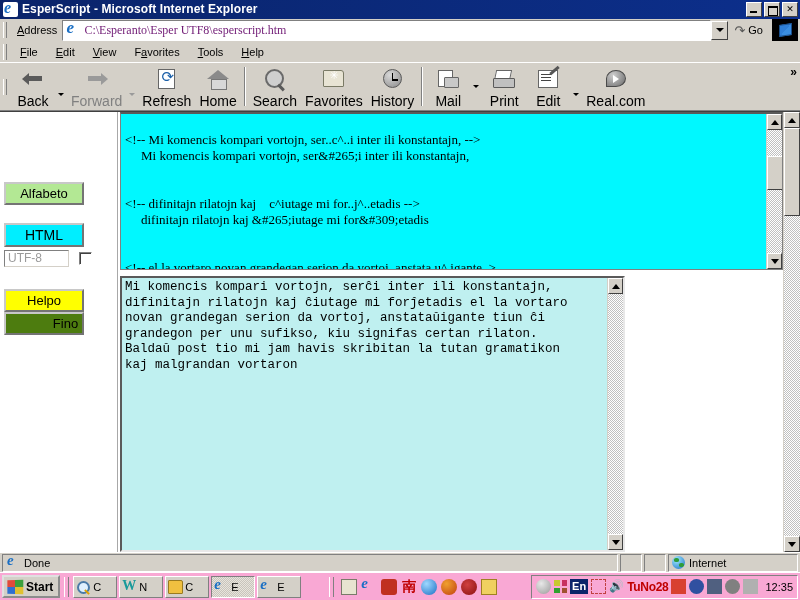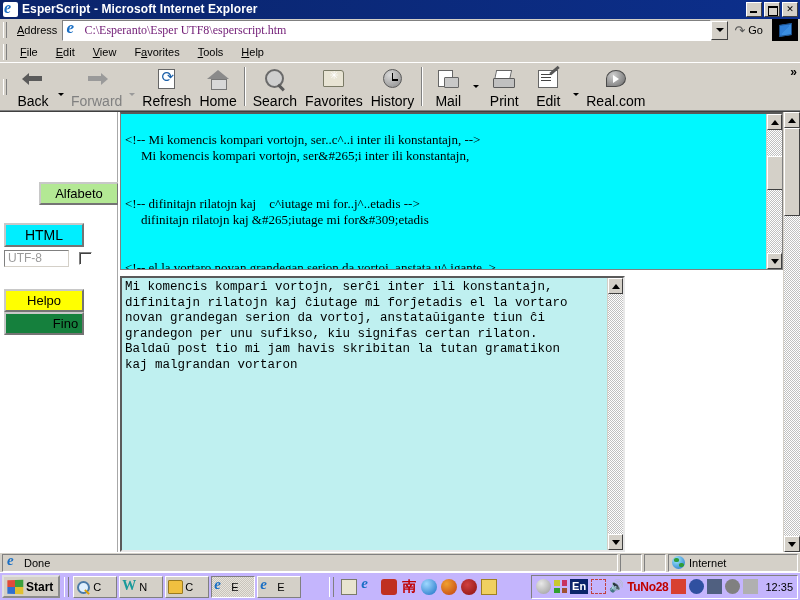--- a/index.html
+++ b/index.html
@@ -213,24 +213,24 @@
   }
   .btn3d {
     border: 2px outset #c8c8c8;
     font-family:"Liberation Sans", sans-serif;
     font-size: 13px;
     text-align:center;
     color:#000;
     padding: 2px 0;
     width: 80px;
   }
-  .b-alfabeto { background:#b3e894; margin-bottom: 18px; margin-left: 35px; }
+  .b-alfabeto { background:#b3e894; margin-bottom: 18px; }
   .b-html { background:#00eeff; font-size:14px; }
   .b-helpo { background:#ffff00; margin-top: 22px;}
-  .b-fino  { background:#15803d;padding-left:43px; }
+  .b-fino  { background:#4d7c0f;padding-left:43px; }
   .enc-row { display:flex;align-items:center; margin-top:3px; }
   .enc-field {
     width:65px;height:17px;
     background:#fff;border:1px solid;border-color:#808080 #d4d0c8 #d4d0c8 #808080;
     font-size:12px;color:#9a9a9a;padding-left:3px;line-height:15px;
     font-family:"Liberation Sans", sans-serif;
   }
   .enc-chk {
     width:13px;height:13px;margin-left:10px;
     background:#fff;border:1px solid;border-color:#808080 #fff #fff #808080;
@@ -350,21 +350,21 @@
   .globe {
     width:13px;height:13px;border-radius:50%;flex:0 0 13px;
     background: radial-gradient(circle at 35% 30%, #9fe8ff, #1a6fc4);
     position:relative; overflow:hidden;
   }
   .globe::after{content:"";position:absolute;left:2px;top:2px;width:5px;height:4px;background:#2e9c3a;border-radius:40%;box-shadow: 5px 5px 0 #2e9c3a;}
 
   
   .taskbar {
     height: 28px; flex:0 0 28px;
-    background:#c4b5fd;
+    background:#f9a8d4;
     border-top: 1px solid #fff;
     display:flex;align-items:center;
     padding: 1px 2px;
     gap:2px;
   }
   .start {
     display:flex;align-items:center;gap:3px;
     height:23px;padding: 0 5px 0 3px;
     background:#d4d0c8;
     border:2px outset #e0e0e0;

